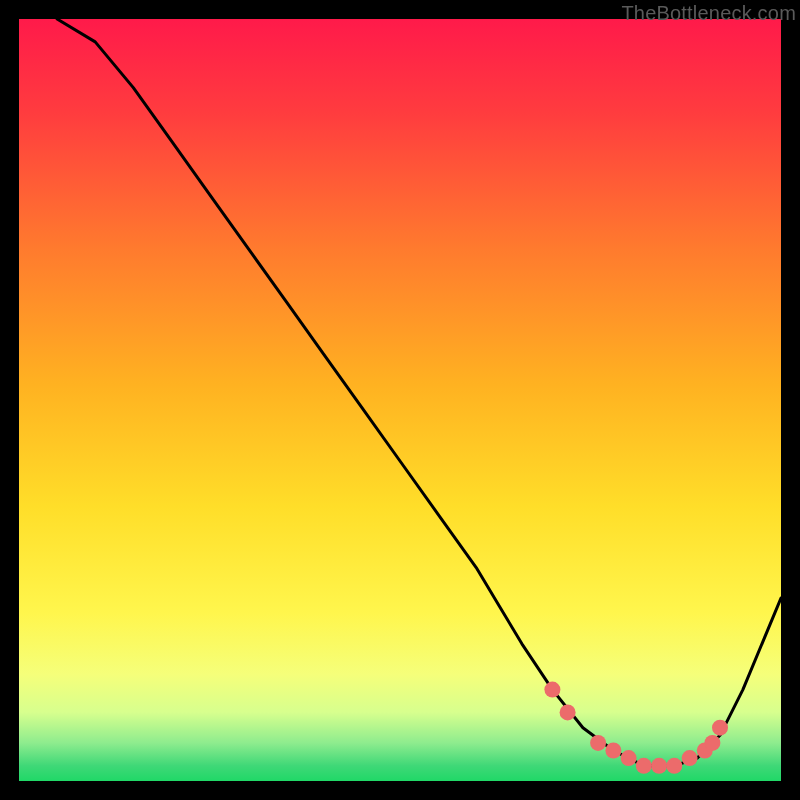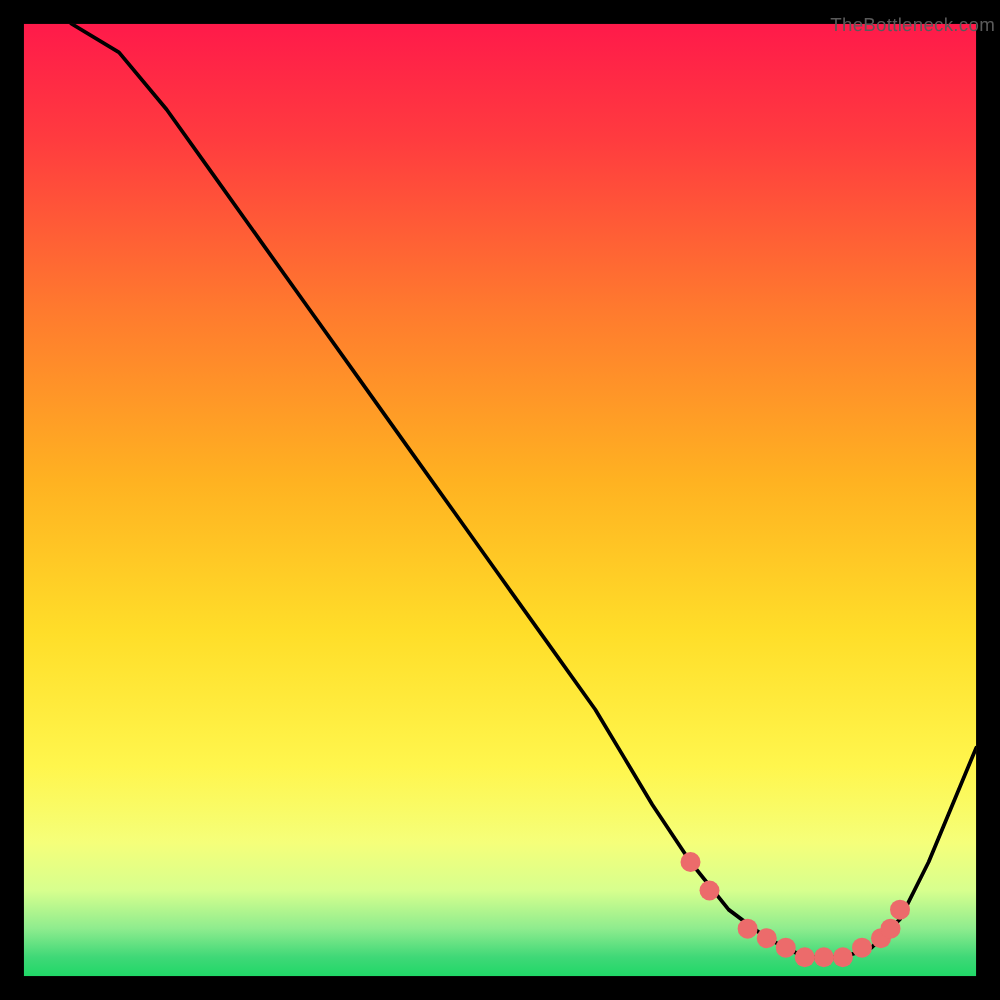--- a/index.html
+++ b/index.html
@@ -23,25 +23,25 @@
     left: 0;
     top: 0;
     width: 762px;
     height: 762px;
   }
   .attribution {
     position: absolute;
     top: 0;
     right: 0;
     font-family: Arial, Helvetica, sans-serif;
-    font-size: 15px;
+    font-size: 20px;
     font-weight: 500;
     color: #5a5a5a;
     letter-spacing: 0.2px;
-    padding: 12px 4px 0 0;
+    padding: 2px 4px 0 0;
     user-select: none;
   }
 </style>
 </head>
 <body>
 
 <div class="frame">
   <svg class="plot-area" viewBox="0 0 762 762" preserveAspectRatio="none">
     <defs>
       <linearGradient id="bgGrad" x1="0" y1="0" x2="0" y2="1">

